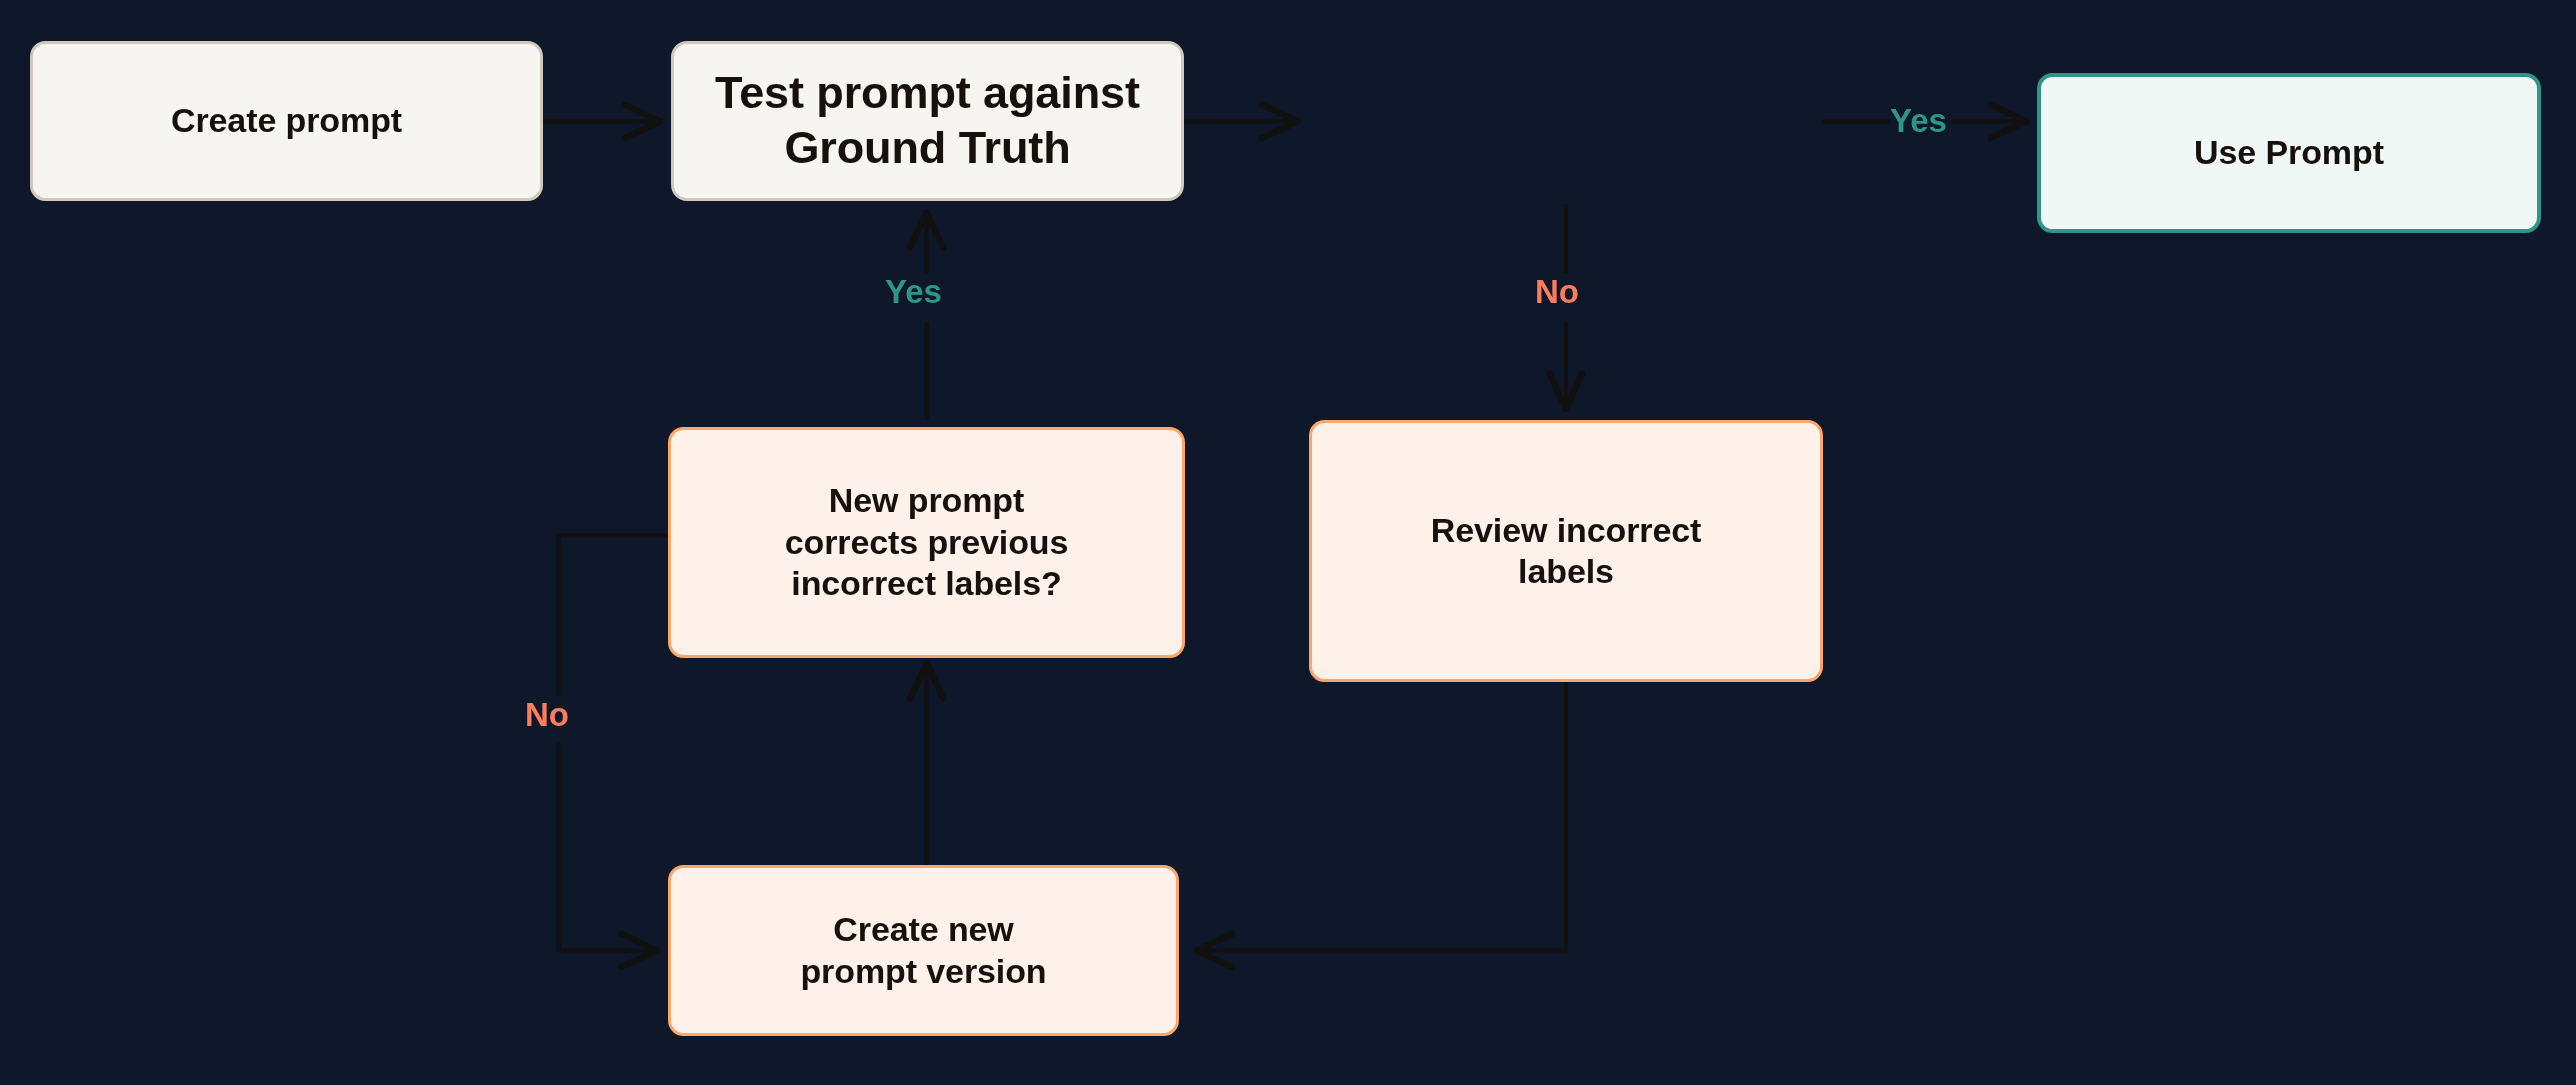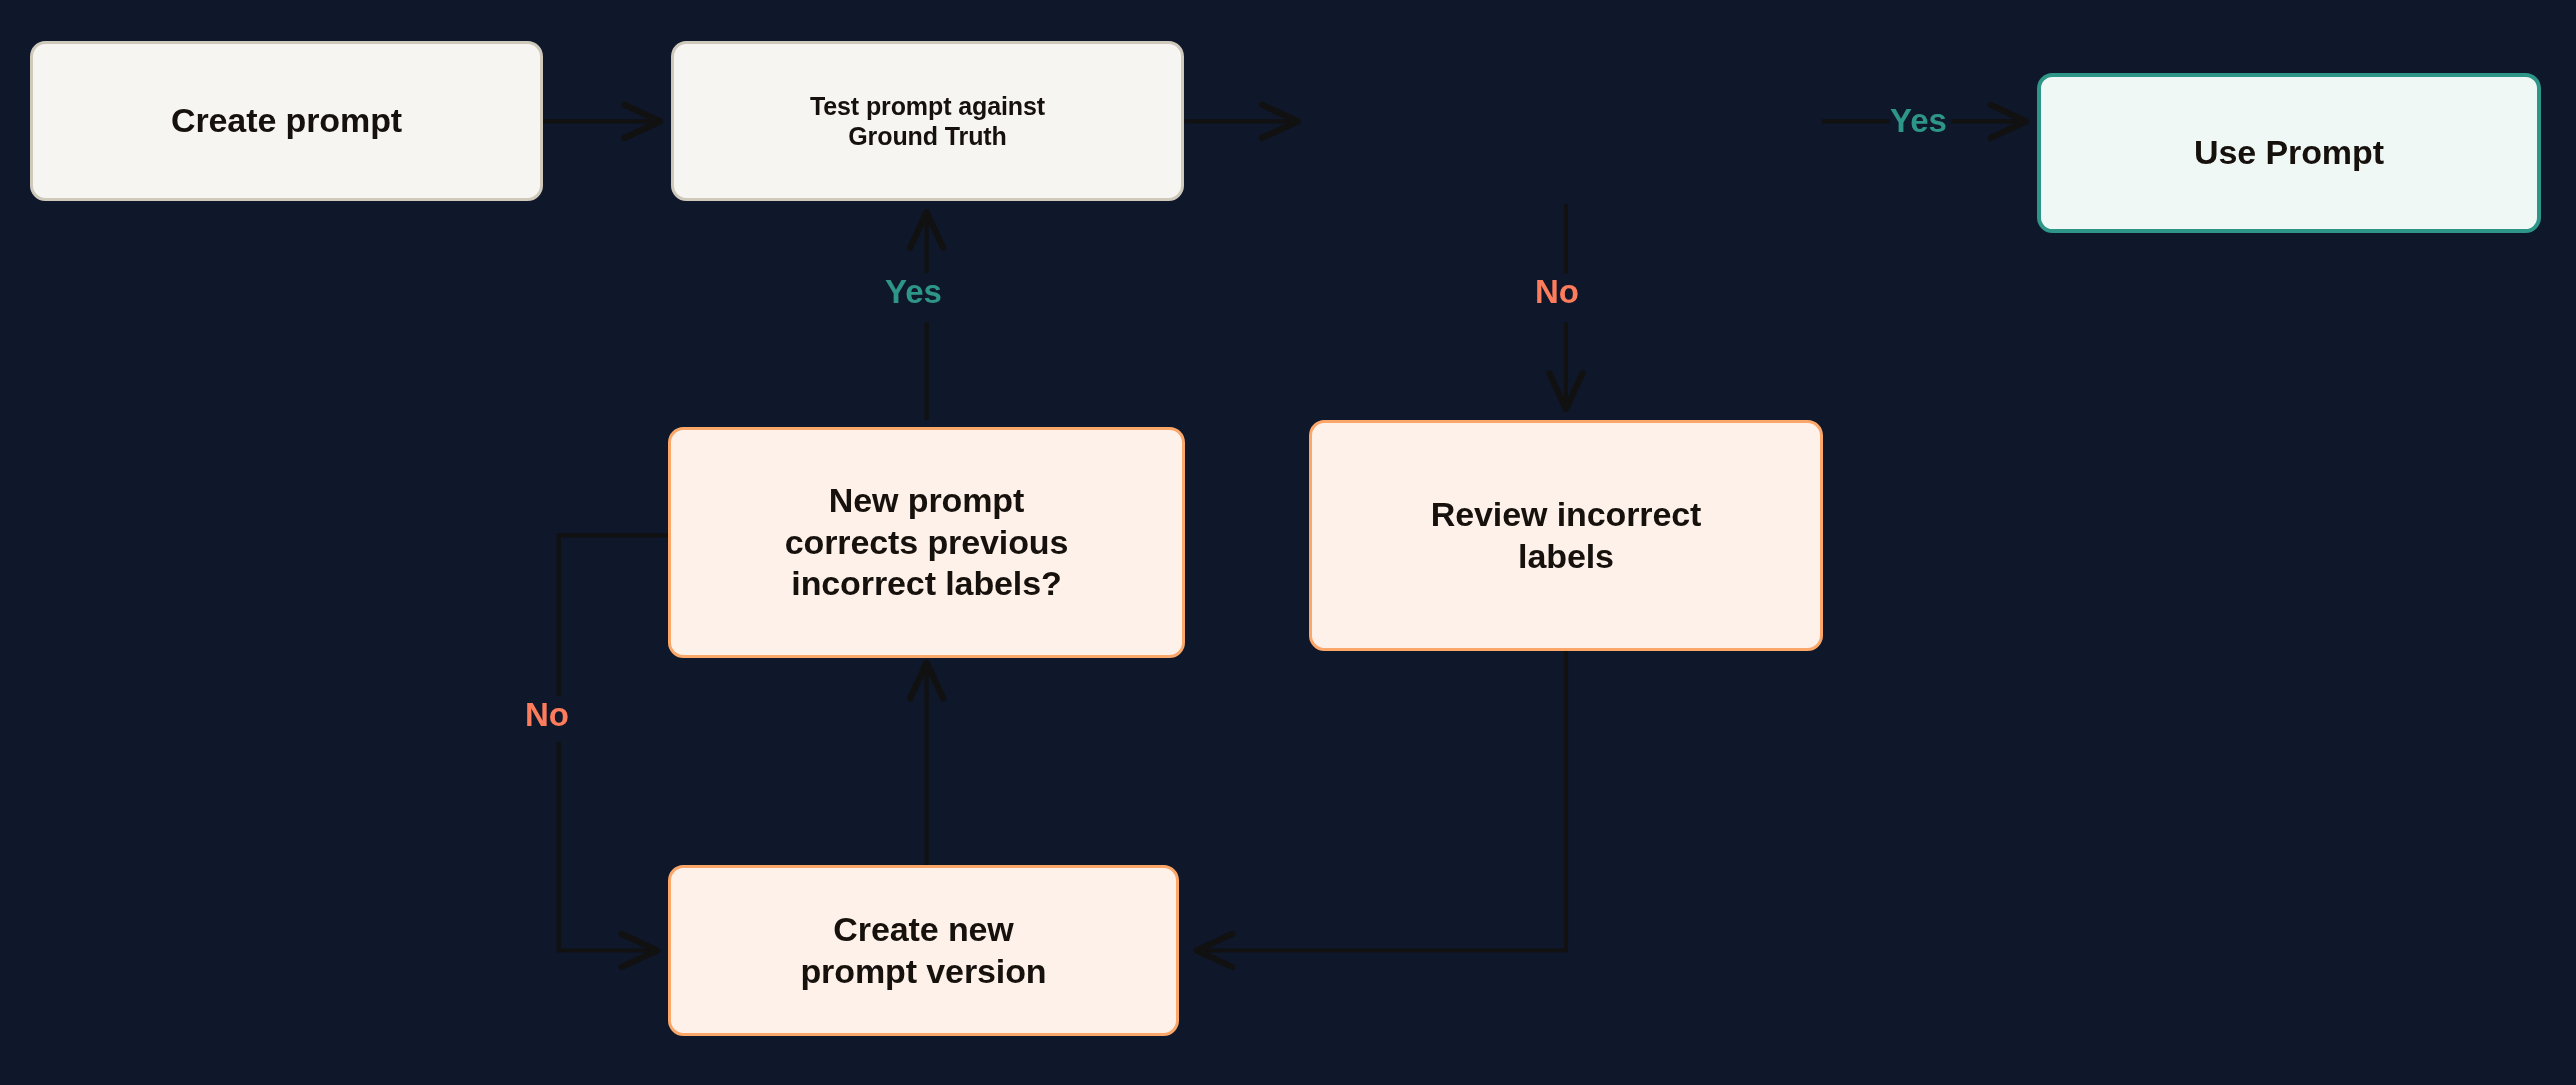--- a/index.html
+++ b/index.html
@@ -111,31 +111,31 @@
     </g>
 
     <g>
       <path d="M1130,905 L945,905 L945,1177" fill="none" stroke="#111111" stroke-width="7" stroke-linejoin="miter"></path>
       <path d="M945,1255 L945,1607 L1110,1607" fill="none" stroke="#111111" stroke-width="7" stroke-linejoin="miter" marker-end="url(#arrowhead)"></path>
     </g>
   </svg>
 
   <div class="node neutral" style="left:30px; top:41px; width:513px; height:160px; font-size:34px;">Create prompt</div>
 
-  <div class="node neutral" style="left:671px; top:41px; width:513px; height:160px; font-size:25px;">Test prompt against
+  <div class="node neutral" style="left:671px; top:41px; width:513px; height:160px; font-size:45px;border-radius:16px;">Test prompt against
 Ground Truth</div>
 
 
   <div class="node accent-teal" style="left:2037px; top:41px; width:504px; height:160px; font-size:34px;">Use Prompt</div>
 
   <div class="node accent-orange" style="left:668px; top:420px; width:517px; height:231px; font-size:34px;margin-top:7px;">New prompt
 corrects previous
 incorrect labels?</div>
 
-  <div class="node accent-orange" style="left:1309px; top:420px; width:514px; height:231px; font-size:34px;">Review incorrect
+  <div class="node accent-orange" style="left:1309px; top:420px; width:514px; height:262px; font-size:34px;">Review incorrect
 labels</div>
 
   <div class="node accent-orange" style="left:668px; top:865px; width:511px; height:171px; font-size:34px;">Create new
 prompt version</div>
 
   <div class="edge-label yes" style="left:1890px; top:104px; font-size:33px;">Yes</div>
 
   <div class="edge-label no" style="left:1535px; top:275px; font-size:33px;">No</div>
 
   <div class="edge-label yes" style="left:885px; top:275px; font-size:33px;">Yes</div>

